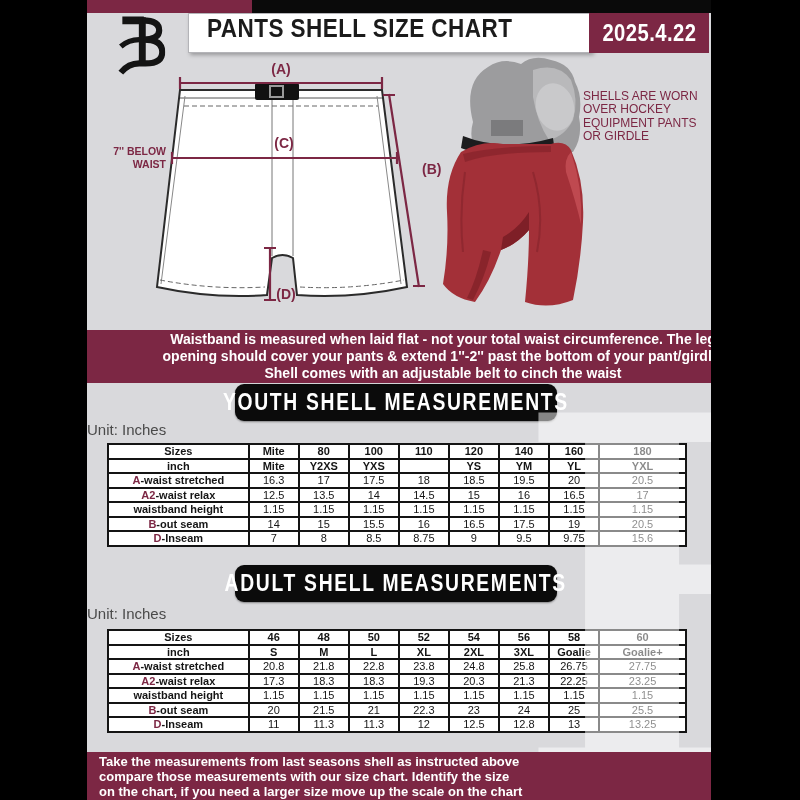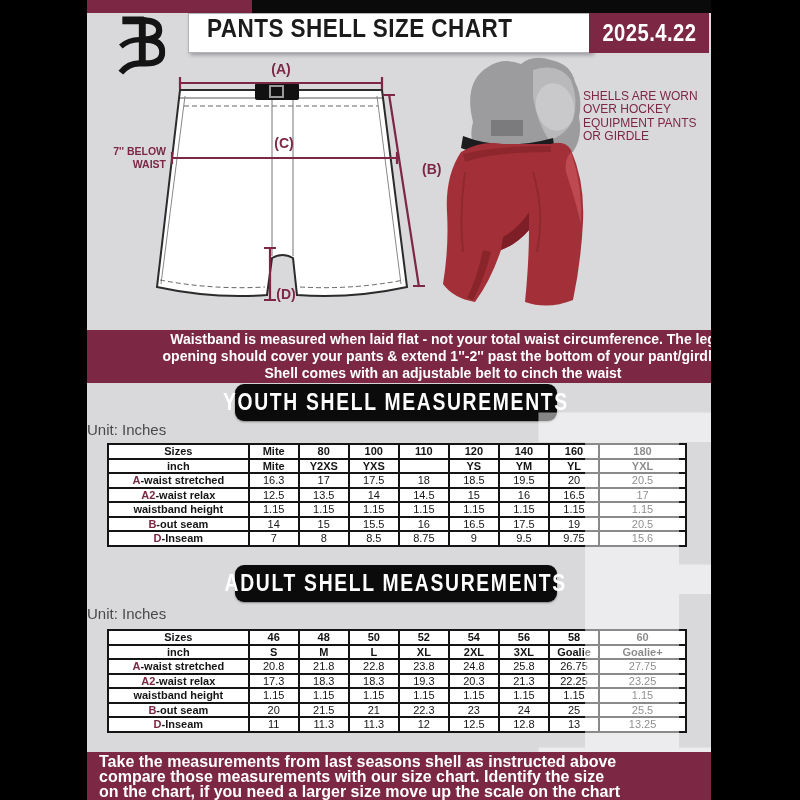--- a/index.html
+++ b/index.html
@@ -55,21 +55,21 @@
   table.size-table .pfx{color:#7c2744;font-weight:700;}
 
   
   .watermark{left:428px;top:352px;font-family:"DejaVu Serif",serif;font-weight:700;font-size:500px;
              line-height:1;color:rgba(255,255,255,.5);pointer-events:none;z-index:6;}
 
   
   .footer{left:0;top:752px;width:624px;height:48px;display:flex;z-index:7;}
   .footer-black{width:170px;background:#0c0c0c;display:flex;align-items:center;padding-left:22px;box-sizing:border-box;}
   .footer-brand-text{color:#f4f4f4;font-size:11.5px;font-weight:700;letter-spacing:4.5px;margin-left:9px;white-space:nowrap;}
-  .footer-maroon{flex:1;background:#7c2744;color:#fff;font-size:16px;font-weight:700;
+  .footer-maroon{flex:1;background:#7c2744;color:#fff;font-size:13px;font-weight:700;
                  line-height:15px;padding:2px 0 0 12px;white-space:pre-line;box-sizing:border-box;}
   svg text{font-family:"Liberation Sans",sans-serif;}
 </style>
 </head>
 <body>
 
 <svg width="0" height="0" style="position:absolute">
   <defs>
     <symbol id="brand-b" viewBox="0 0 66 86">
       <g fill="none" stroke="currentColor">

